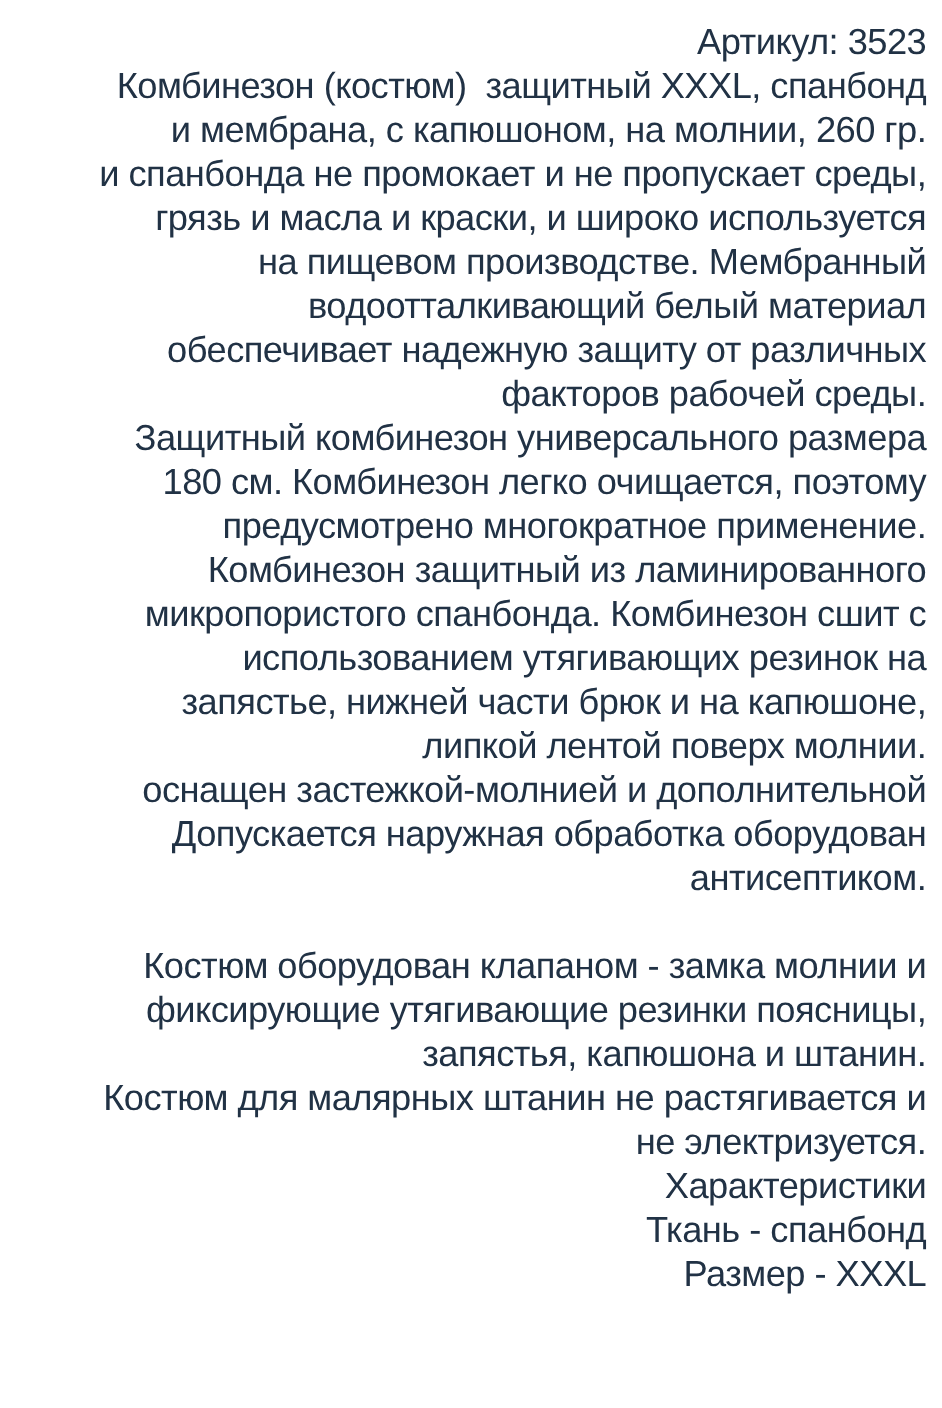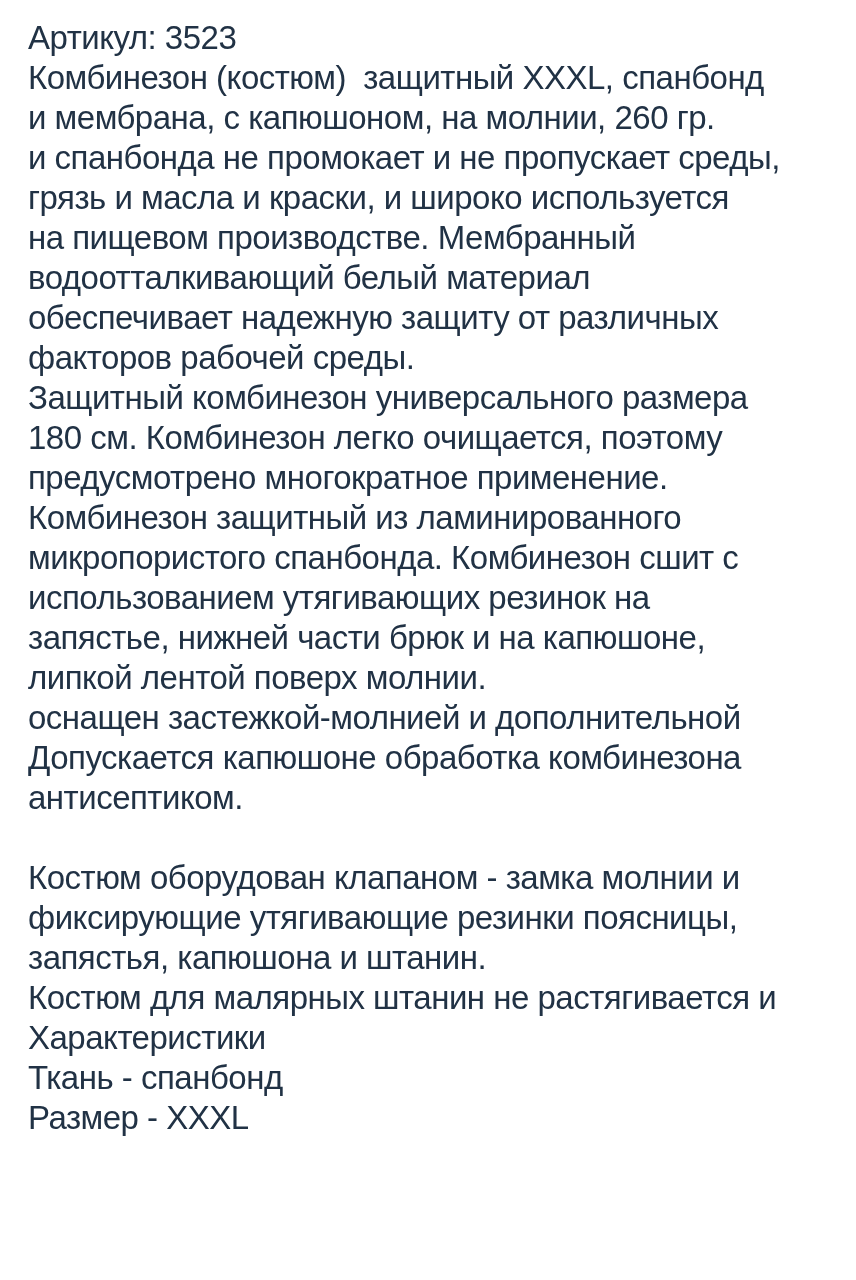--- a/index.html
+++ b/index.html
@@ -22,20 +22,21 @@
   }
   .desc-line {
     font-size: 33px;
     line-height: 40px;
     min-height: 40px;
     font-weight: 400;
     letter-spacing: -0.5px;
     color: #213245;
     white-space: pre;
     overflow: visible;
+    text-align: right;
   }
 </style>
 </head>
 <body>
 
 <div class="description-block">
   <div class="desc-line">Артикул: 3523</div>
   <div class="desc-line">Комбинезон (костюм)  защитный XXXL, спанбонд</div>
   <div class="desc-line">и мембрана, с капюшоном, на молнии, 260 гр.</div>
   <div class="desc-line">и спанбонда не промокает и не пропускает среды,</div>
@@ -46,23 +47,24 @@
   <div class="desc-line">факторов рабочей среды.</div>
   <div class="desc-line">Защитный комбинезон универсального размера</div>
   <div class="desc-line">180 см. Комбинезон легко очищается, поэтому</div>
   <div class="desc-line">предусмотрено многократное применение.</div>
   <div class="desc-line">Комбинезон защитный из ламинированного</div>
   <div class="desc-line">микропористого спанбонда. Комбинезон сшит с</div>
   <div class="desc-line">использованием утягивающих резинок на</div>
   <div class="desc-line">запястье, нижней части брюк и на капюшоне,</div>
   <div class="desc-line">липкой лентой поверх молнии.</div>
   <div class="desc-line">оснащен застежкой-молнией и дополнительной</div>
-  <div class="desc-line">Допускается капюшоне обработка комбинезона</div>
+  <div class="desc-line">Допускается наружная обработка оборудован</div>
   <div class="desc-line">антисептиком.</div>
   <div class="desc-line"></div>
   <div class="desc-line">Костюм оборудован клапаном - замка молнии и</div>
   <div class="desc-line">фиксирующие утягивающие резинки поясницы,</div>
   <div class="desc-line">запястья, капюшона и штанин.</div>
   <div class="desc-line">Костюм для малярных штанин не растягивается и</div>
+  <div class="desc-line">не электризуется.</div>
   <div class="desc-line">Характеристики</div>
   <div class="desc-line">Ткань - спанбонд</div>
   <div class="desc-line">Размер - XXXL</div>
 </div>
 
 </body></html>

